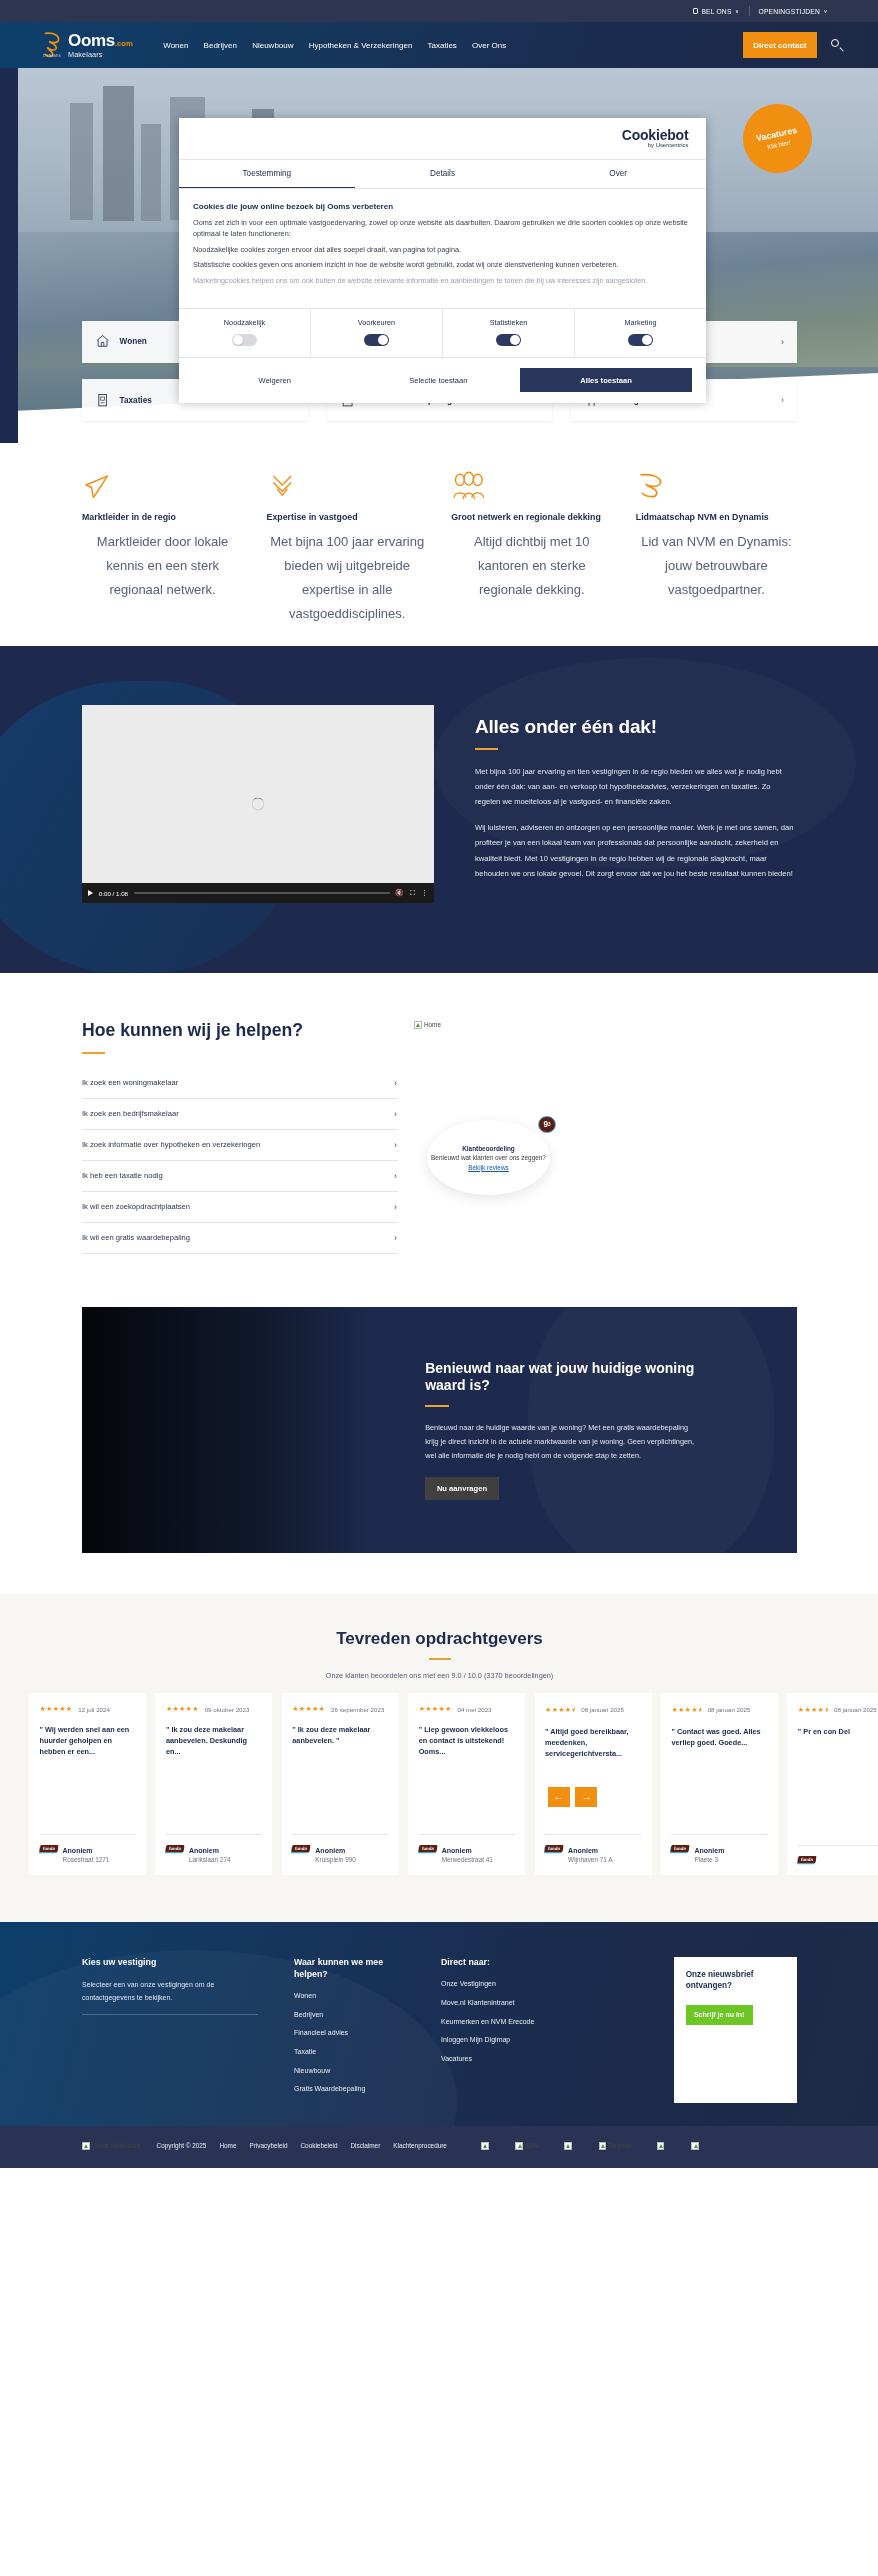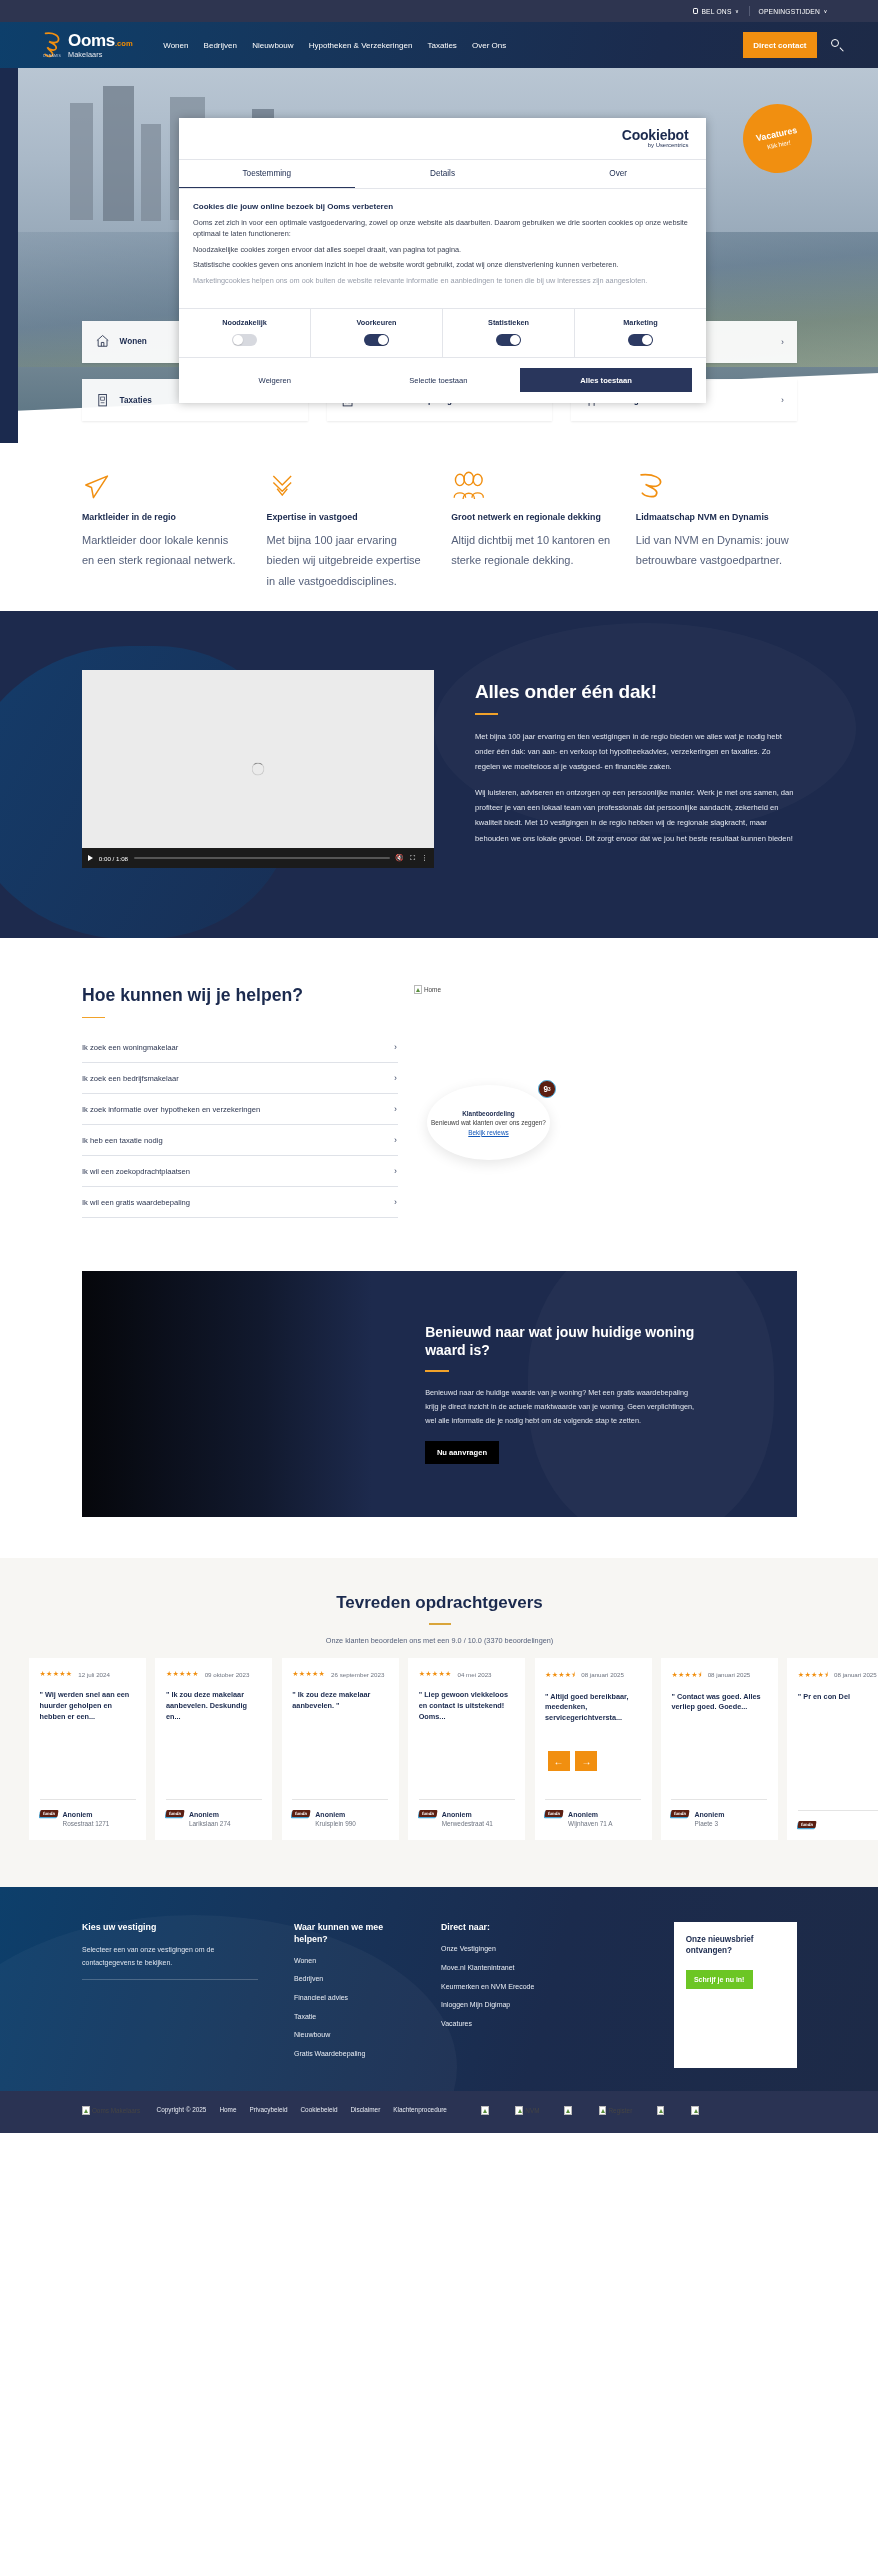--- a/index.html
+++ b/index.html
@@ -126,21 +126,21 @@
   .cookie-body { padding: 13px 14px 4.7px 14px; }
   .cookie-h { font-size: 8px; font-weight: 700; color:#1b2a4e; margin-bottom: 6.4px; }
   .cookie-p { font-size: 7.3px; line-height: 1.55; color:#3b4254; margin-bottom: 4.1px; }
   .cookie-p.fade { color:#9aa0ad; }
   .cookie-fadeout {
     height: 15.2px; margin-top:-2.3px;
     background: linear-gradient(180deg, rgba(255,255,255,0), #fff 85%);
   }
   .cookie-cats { display:flex; border-top: 0.6px solid #e3e5ea; border-bottom: 0.6px solid #e3e5ea; }
   .cookie-cat {
-    flex: 1; padding: 9.4px 0 10.5px; text-align:center; border-right: 0.6px solid #e3e5ea; font-weight: bold;
+    flex: 1; padding: 9.4px 0 10.5px; text-align:center; border-right: 0.6px solid #e3e5ea;
   }
   .cookie-cat:last-child { border-right: none; }
   .cookie-cat-label { font-size: 7.3px; color:#1b2a4e; margin-bottom: 7px; }
   .toggle {
     width: 24.6px; height: 12.3px; border-radius: 6.4px; margin: 0 auto; position: relative;
     background: #2c3a63; cursor: pointer;
   }
   .toggle.off { background: #d7d9df; }
   .toggle .knob {
     position:absolute; top: 1.2px; width: 10px; height: 10px; border-radius: 50%;
@@ -169,21 +169,21 @@
   .side-cta-btn {
     background:#142445; color:#fff; font-size: 6.4px; font-weight: 700;
     padding: 5.3px 5.9px; display:inline-block; cursor:pointer;
   }
   .house-ico { width: 20px; height: 22px; }
 
   
   .usp { padding: 28px 82px 20px; display: grid; grid-template-columns: repeat(4,1fr); gap: 23.4px; }
   .usp-ico { height: 30.5px; margin-bottom: 8.2px; }
   .usp h3 { font-size: 8.8px; color:#1b2a4e; margin-bottom: 7px; line-height: 1.3; }
-  .usp p { font-size: 11px; line-height: 1.85; color:#55607a; }
+  .usp p { font-size: 13px; line-height: 1.85; color:#55607a;text-align:center; }
 
   
   .dark-sec {
     background: #1d2a4d; position: relative; overflow: hidden;
     padding: 59px 82px 70px; display:flex; gap: 41px; align-items: flex-start;
   }
   .dark-sec::before {
     content:""; position:absolute; left:-35px; top:35px; width: 328px; height: 293px;
     background: linear-gradient(120deg,#0d4b82,#14335c); border-radius: 50% 42% 45% 50%;
     opacity:.55;
@@ -258,21 +258,21 @@
     background: linear-gradient(90deg, rgba(10,12,20,.55) 0%, rgba(29,42,77,.6) 55%, #1d2a4d 88%);
   }
   .banner-blob {
     position:absolute; right: 23.4px; top:-35px; width: 246px; height: 305px;
     border-radius: 46%; background: rgba(255,255,255,.03);
   }
   .banner-inner { position: relative; z-index: 3; margin-left: 48%; max-width: 275px; }
   .banner-inner h2 { color:#fff; font-size: 14px; font-weight:700; line-height: 1.25; }
   .banner-inner p { color:#e3e7ef; font-size: 7.3px; line-height: 1.95; margin-bottom: 13px; }
   .banner-btn {
-    background:#000000; color:#fff; font-size: 7.6px; font-weight: 600;
+    background:#404040; color:#fff; font-size: 7.6px; font-weight: 600;
     padding: 7px 11.7px; border:none; cursor:pointer; font-family: inherit;
   }
 
   
   .reviews-sec { background:#f7f6f3; padding: 35px 0 47px; position: relative; }
   .reviews-sec h2 { text-align:center; font-size: 17px; font-weight:700; color:#1b2a4e; }
   .reviews-sub { text-align:center; font-size: 7.3px; color:#55607a; }
   .reviews-rule { width: 22px; height: 1.8px; background:#d9a53a; margin: 9.4px auto 11.7px; }
   .rev-track { display:flex; gap: 9.4px; padding: 13px 0 0 29px; }
   .rev-card {

